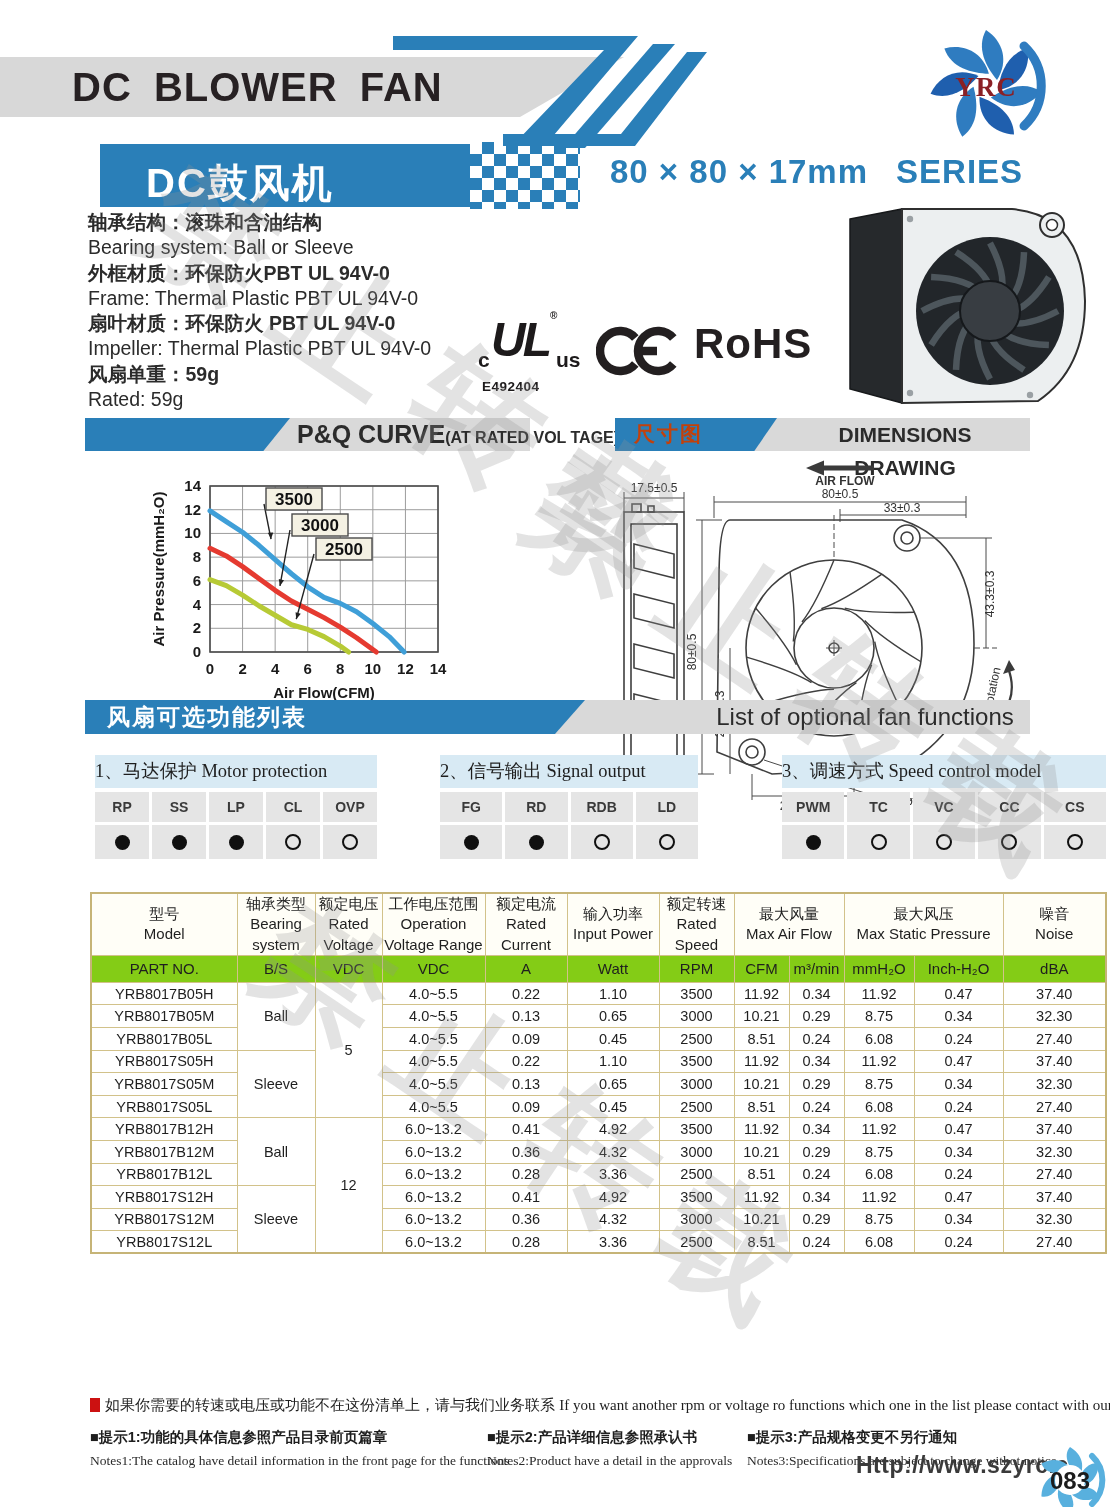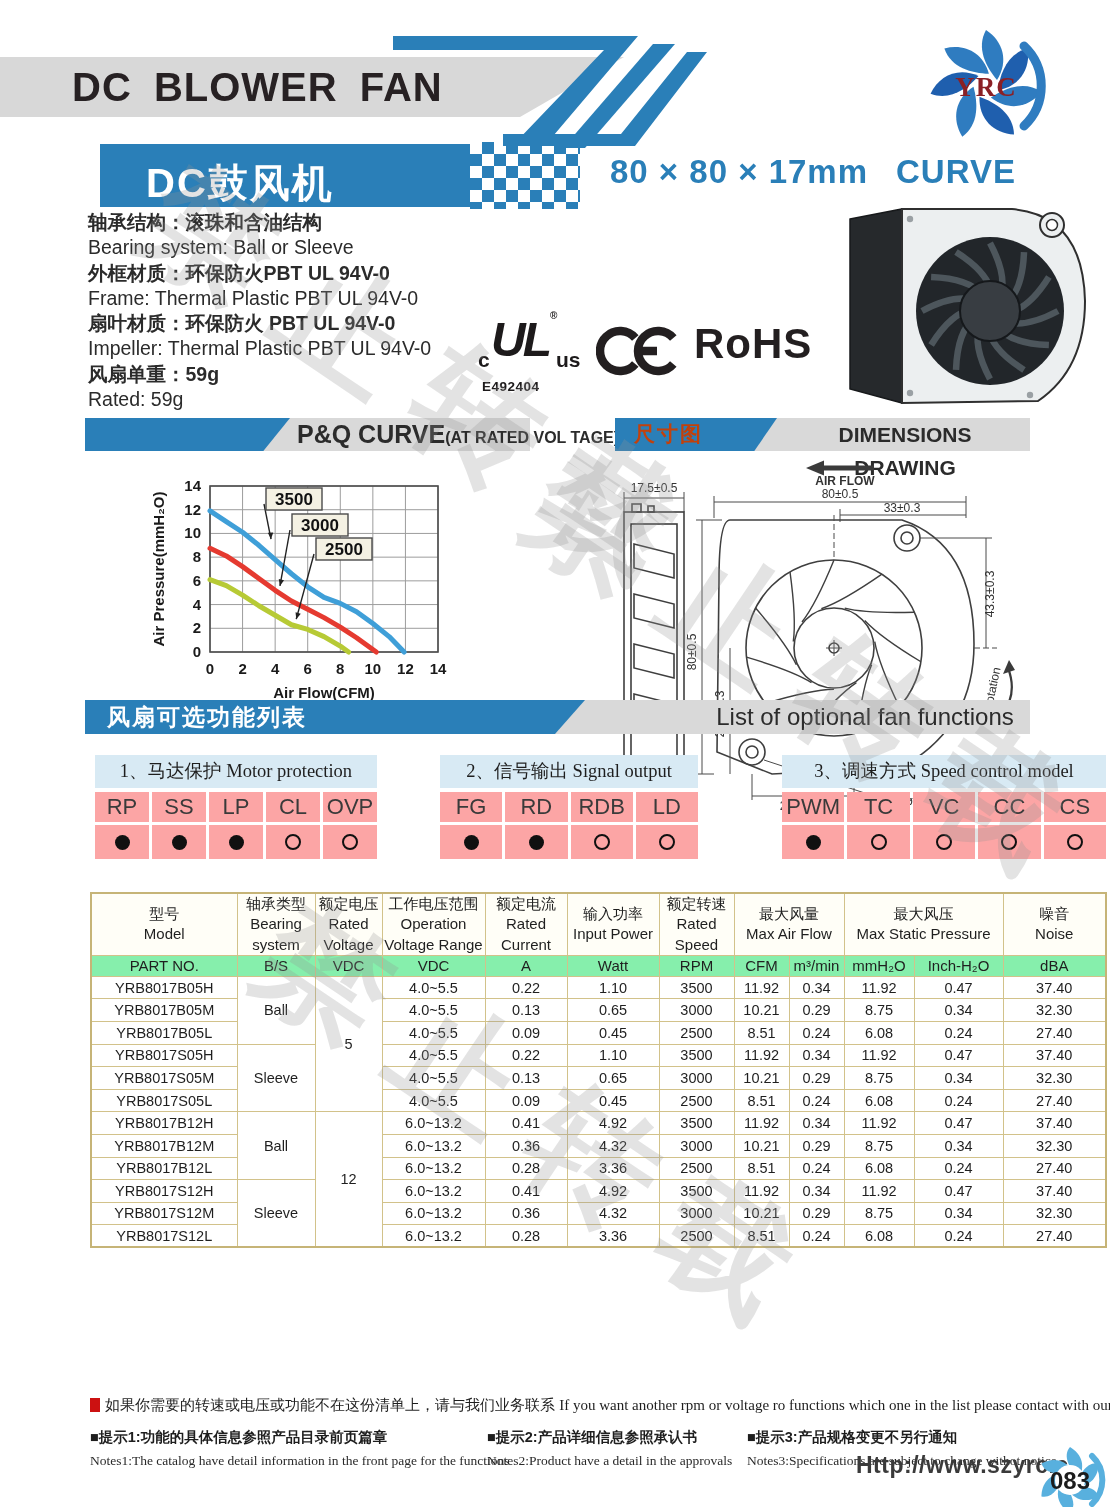--- a/index.html
+++ b/index.html
@@ -70,37 +70,37 @@
   
   .func-bar{position:absolute;left:85px;top:700px;width:945px;height:34px;background:#d9d9d9;}
   .func-bar .blue{position:absolute;left:0;top:0;width:500px;height:100%;background:#2a7fb8;
                   clip-path:polygon(0 0,100% 0,94% 100%,0 100%);}
   .func-bar .cn{position:absolute;left:22px;top:0;line-height:34px;color:#fff;font-size:23px;font-weight:700;letter-spacing:2px;}
   .func-bar .en{position:absolute;left:600px;width:360px;text-align:center;line-height:34px;font-size:24px;color:#2b2b2b;
                 font-family:"Liberation Sans",sans-serif;font-weight:500;}
 
   
   .func-table{position:absolute;top:755px;}
-  .func-title{height:33px;background:#d8eaf4;text-align:center;line-height:33px;font-size:18.5px;color:#1e1e1e;
+  .func-title{height:33px;background:#d8eaf4;line-height:33px;font-size:18.5px;color:#1e1e1e;
               font-family:"Liberation Serif","DejaVu Serif",serif;margin-bottom:4px;}
   .func-grid{display:grid;gap:3px;margin-bottom:3px;}
-  .func-cell{background:#fca5a5;height:30px;display:flex;align-items:center;justify-content:center;
-             font-size:22px;font-weight:400;color:#3a3a3a;}
+  .func-cell{background:#e5e5e5;height:30px;display:flex;align-items:center;justify-content:center;
+             font-size:14px;font-weight:700;color:#3a3a3a;}
   .func-cell.circ{height:34px;}
   .dot-filled{width:15px;height:15px;border-radius:50%;background:#101010;}
   .dot-open{width:12px;height:12px;border:2.6px solid #101010;border-radius:50%;background:transparent;}
 
   
   .spec-table-wrap{position:absolute;left:90px;top:864px;}
   table.spec{border-collapse:collapse;table-layout:fixed;width:1015px;margin-top:28px;}
   table.spec th,table.spec td{border:1.6px solid #d2c28a;text-align:center;vertical-align:middle;
       font-weight:400;color:#1f1f1f;padding:0;overflow:hidden;}
   table.spec{border:2px solid #c6b477;}
   tr.hdr th{height:62px;background:#fffef7;font-size:15px;line-height:1.35;}
-  tr.units td{height:21px;background:#86efac;font-size:15px;}
+  tr.units td{height:27px;background:#84cc16;font-size:15px;}
   tr.data td{height:22.6px;font-size:14.5px;background:#fff;}
 
   
   .note-main{position:absolute;left:90px;top:1396px;font-size:15px;color:#1e1e1e;white-space:nowrap;}
   .note-main .sq{display:inline-block;width:10px;height:14px;background:#cc1111;margin-right:5px;vertical-align:-2px;}
   .note-main .en{font-family:"Liberation Serif","DejaVu Serif",serif;}
   .note-col{position:absolute;top:1428px;}
   .note-cn{font-size:14.5px;font-weight:700;color:#1e1e1e;margin-bottom:6px;white-space:nowrap;}
   .note-en{font-size:13.5px;color:#2a2a2a;font-family:"Liberation Serif","DejaVu Serif",serif;white-space:nowrap;}
 
@@ -139,21 +139,21 @@
       <path d="M38,-40 A 55 55 0 0 1 38,40" stroke="#2f7cc0" stroke-width="9" fill="none" stroke-linecap="round"></path>
     </g>
     <text x="61" y="76" text-anchor="middle" font-size="27" font-weight="700" fill="#8b2025" font-family="Liberation Serif, DejaVu Serif, serif" letter-spacing="1">YRC</text>
   </svg>
 
   <div class="series-box" data-interactable="false">
     <div class="cn" data-interactable="false">DC鼓风机</div>
   </div>
   <div class="checker" data-interactable="false"></div>
   <div class="series-size" data-interactable="false">
-    <span data-interactable="false">80 × 80 × 17mm</span><span class="ser" data-interactable="false">CURVE</span>
+    <span data-interactable="false">80 × 80 × 17mm</span><span class="ser" data-interactable="false">SERIES</span>
   </div>
 
   <div class="specs" data-interactable="false">
       <div class="spec-line cn" data-interactable="false">轴承结构：滚珠和含油结构</div>
       <div class="spec-line en" data-interactable="false">Bearing system: Ball or Sleeve</div>
       <div class="spec-line cn" data-interactable="false">外框材质：环保防火PBT UL 94V-0</div>
       <div class="spec-line en" data-interactable="false">Frame: Thermal Plastic PBT UL 94V-0</div>
       <div class="spec-line cn" data-interactable="false">扇叶材质：环保防火 PBT UL 94V-0</div>
       <div class="spec-line en" data-interactable="false">Impeller: Thermal Plastic PBT UL 94V-0</div>
       <div class="spec-line cn" data-interactable="false">风扇单重：59g</div>

